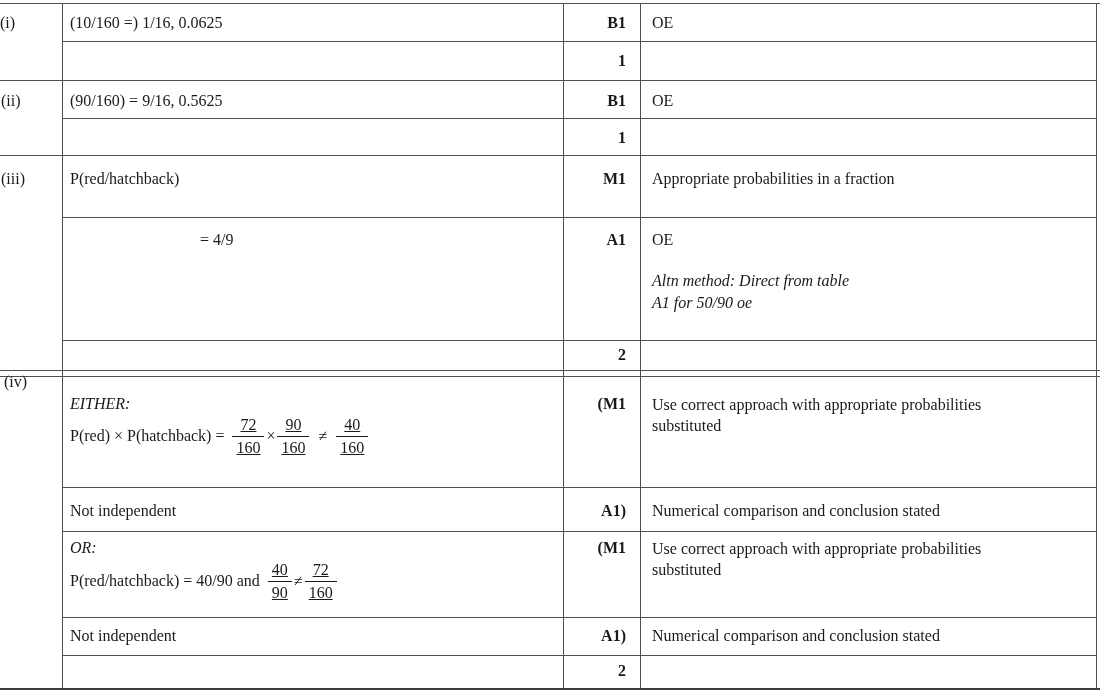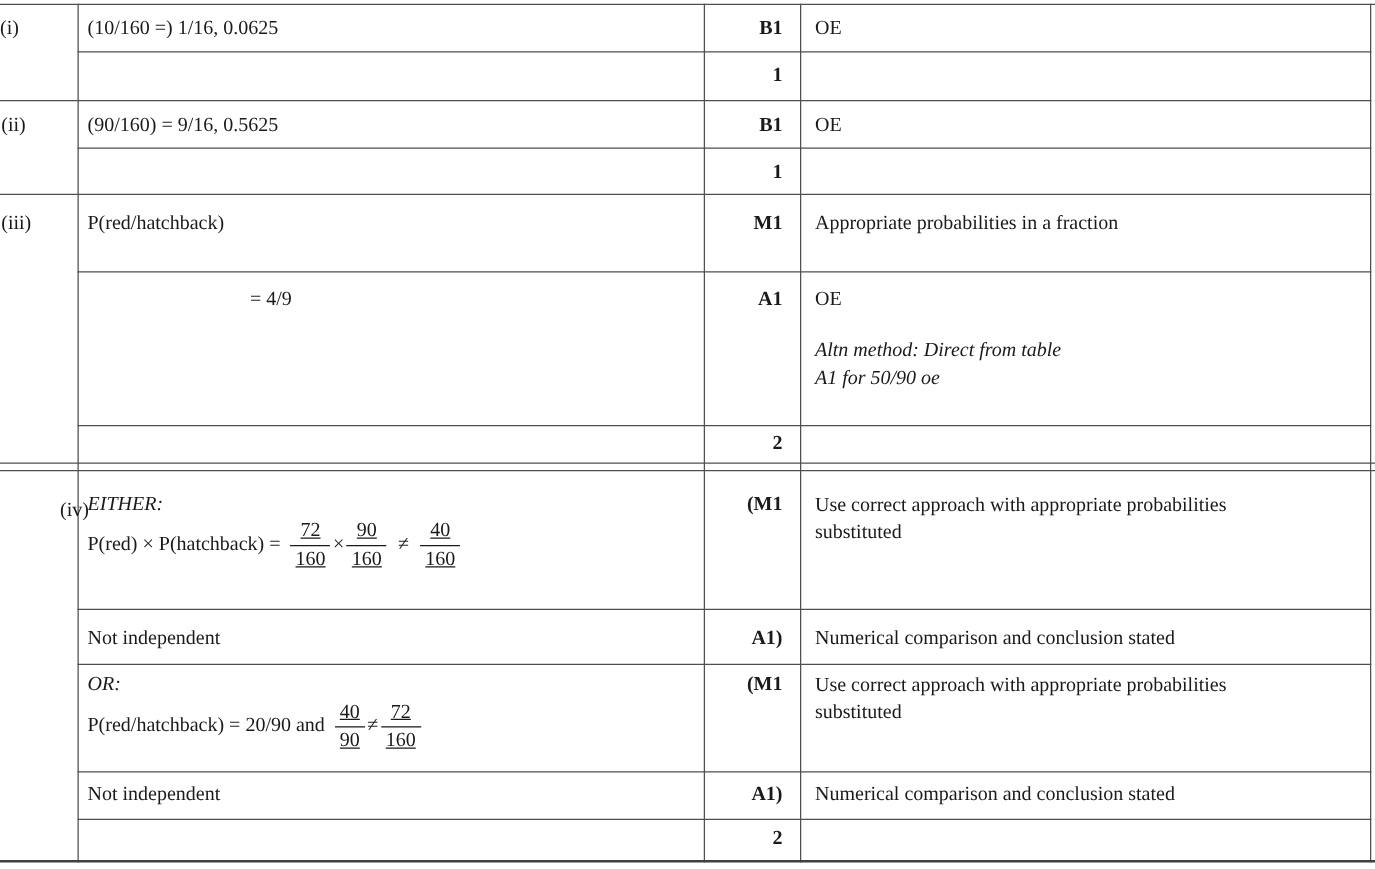--- a/index.html
+++ b/index.html
@@ -72,21 +72,21 @@
 
   <div class="cell" style="left:200px;top:230px;">= 4/9</div>
   <div class="mark" style="top:230px;">A1</div>
   <div class="comment" style="top:230px;">OE</div>
   <div class="comment italic" style="top:270px;line-height:22px;">
     <div>Altn method: Direct from table</div>
     <div>A1 for 50/90 oe</div>
   </div>
   <div class="mark" style="top:345px;">2</div>
 
-  <div class="cell" style="left:4px;top:399px;margin-left:44px;">(iv)</div>
+  <div class="cell" style="left:4px;top:372px;">(iv)</div>
   <div class="cell italic" style="left:70px;top:394px;">EITHER:</div>
   <div class="eq" style="left:70px;top:412px;height:48px;justify-content:flex-end;">
     <span>P(red) × P(hatchback) =</span>
     <span class="op">&nbsp;</span>
     <span class="frac">
       <span class="num">72</span>
       <span class="den">160</span>
     </span>
     <span class="op">×</span>
     <span class="frac">
@@ -101,21 +101,21 @@
   </div>
   <div class="mark" style="top:394px;">(M1</div>
   <div class="comment wrap" style="top:394px;width:400px;line-height:21px;">Use correct approach with appropriate probabilities substituted</div>
 
   <div class="cell" style="left:70px;top:501px;">Not independent</div>
   <div class="mark" style="top:501px;">A1)</div>
   <div class="comment" style="top:501px;">Numerical comparison and conclusion stated</div>
 
   <div class="cell italic" style="left:70px;top:538px;">OR:</div>
   <div class="eq" style="left:70px;top:557px;height:48px;">
-    <span>P(red/hatchback) = 20/90 and</span>
+    <span>P(red/hatchback) = 40/90 and</span>
     <span class="op">&nbsp;</span>
     <span class="frac">
       <span class="num">40</span>
       <span class="den">90</span>
     </span>
     <span class="op">≠</span>
     <span class="frac">
       <span class="num">72</span>
       <span class="den">160</span>
     </span>

